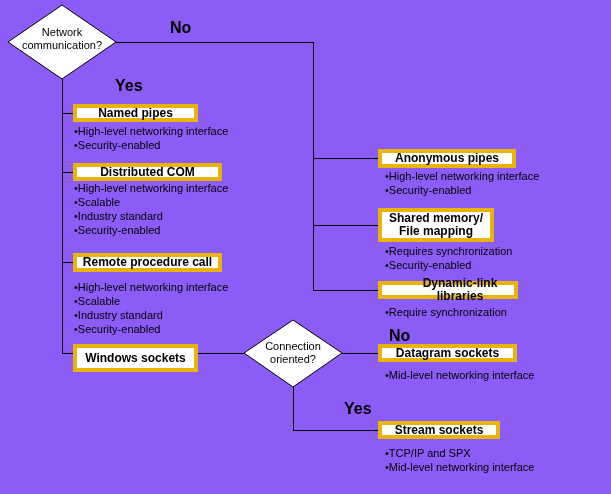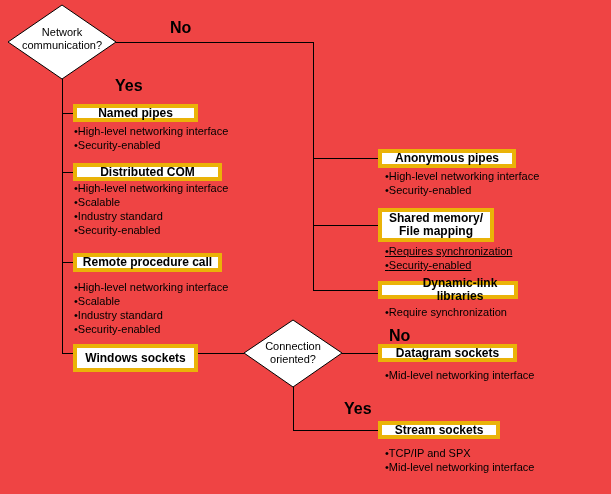--- a/index.html
+++ b/index.html
@@ -1,20 +1,20 @@
 <!DOCTYPE html>
 <html><head>
 <meta charset="utf-8">
 <style>
   html, body { margin: 0; padding: 0; background: #ffffff; }
   .canvas {
     position: relative;
     width: 611px;
     height: 494px;
-    background: #ef4444;
+    background: #8b5cf6;
     font-family: "Liberation Sans", sans-serif;
     color: #000000;
     overflow: hidden;
   }
   svg.connectors {
     position: absolute;
     left: 0; top: 0;
     width: 611px; height: 494px;
   }
   .box {
@@ -115,21 +115,21 @@
   <div class="box" style="left:73px; top:344px; width:125px; height:28px;">Windows sockets</div>
 
   <div class="box" style="left:378px; top:149px; width:138px; height:19px;">Anonymous pipes</div>
   <div class="bullets" style="left:385px; top:169px;">
     <div class="bullet">High-level networking interface</div>
     <div class="bullet">Security-enabled</div>
   </div>
 
   <div class="box" style="left:378px; top:208px; width:116px; height:34px;">Shared memory/
 File mapping</div>
-  <div class="bullets" style="left:385px; top:244px;text-decoration:underline;">
+  <div class="bullets" style="left:385px; top:244px;">
     <div class="bullet">Requires synchronization</div>
     <div class="bullet">Security-enabled</div>
   </div>
 
   <div class="box" style="left:378px; top:281px; width:140px; height:18px;padding-left:24px;">Dynamic-link libraries</div>
   <div class="bullets" style="left:385px; top:305px;">
     <div class="bullet">Require synchronization</div>
   </div>
 
   <div class="box" style="left:378px; top:344px; width:139px; height:18px;">Datagram sockets</div>

